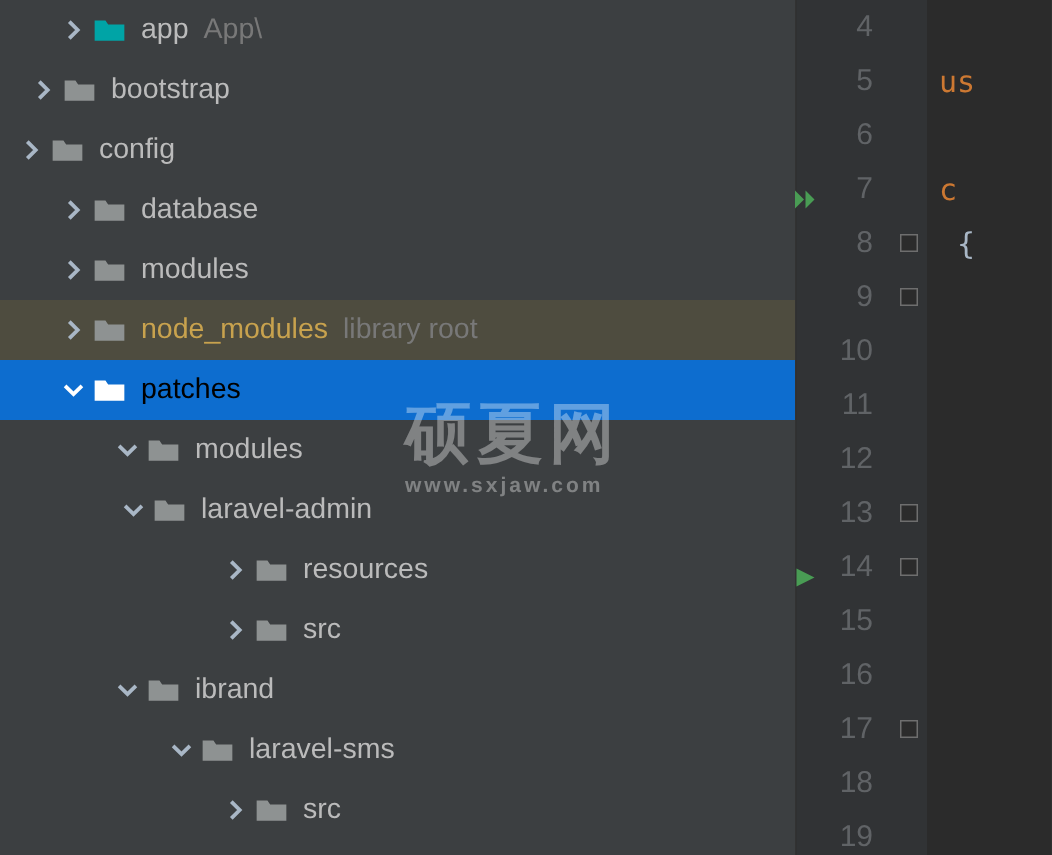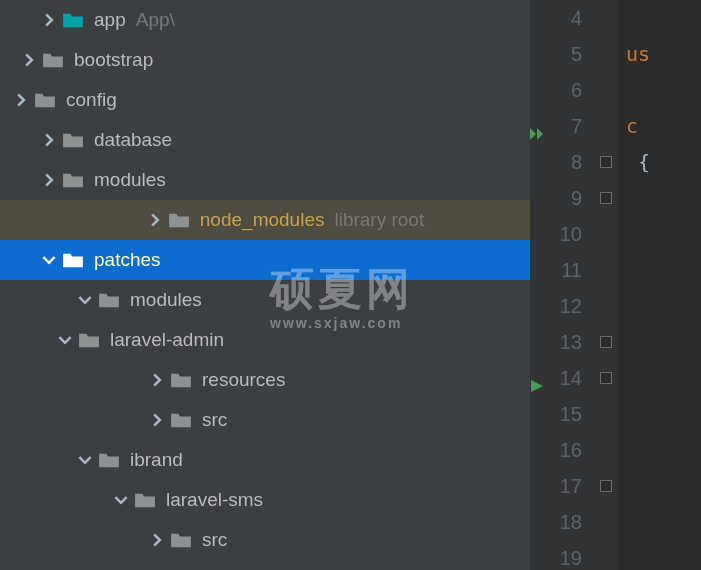--- a/index.html
+++ b/index.html
@@ -20,21 +20,21 @@
       overflow: hidden;
     }
     .tree-item {
       display: flex;
       align-items: center;
       height: 40px;
       cursor: pointer;
       white-space: nowrap;
       padding-left: 8px;
     }
-    .tree-item.highlighted { background: #4e4c3f; justify-content: center; }
+    .tree-item.highlighted { background: #4e4c3f; }
     .tree-item.selected { background: #0d6dcf; color: #ffffff; }
     .chevron {
       width: 26px;
       display: inline-flex;
       justify-content: center;
       align-items: center;
       color: #a9b7c6;
     }
     .chevron svg { width: 14px; height: 14px; }
     .tree-item.selected .chevron { color: #ffffff; }
@@ -42,21 +42,21 @@
       width: 26px;
       display: inline-flex;
       align-items: center;
       margin-right: 6px;
     }
     .folder-icon svg { width: 22px; height: 18px; }
     .folder-icon.c-teal svg path { fill: #00a4a6; }
     .folder-icon.c-gray svg path { fill: #8e9292; }
     .tree-item.selected .folder-icon svg path { fill: #ffffff; }
     .label { color: #bbbbbb; }
-    .tree-item.selected .label { color: #fef9c3; }
+    .tree-item.selected .label { color: #000000; }
     .suffix { margin-left: 10px; color: #787878; }
     .tree-item.highlighted .label { color: #c8a24e; }
     .editor-pane {
       flex: 1;
       display: flex;
       background: #2b2b2b;
       border-left: 1px solid #323232;
     }
     .gutter {
       width: 65px;
@@ -201,21 +201,21 @@
           <path d="M1 3 L5 7 L9 3" fill="none" stroke="currentColor" stroke-width="1.8"></path>
         </svg>
       </span>
       <span class="folder-icon c-gray">
         <svg viewBox="0 0 24 20">
           <path d="M1 3 L9 3 L11 6 L23 6 L23 18 L1 18 Z"></path>
         </svg>
       </span>
       <span class="label">modules</span>
     </div>
-    <div class="tree-item" style="padding-left: 52px;">
+    <div class="tree-item" style="padding-left: 76px;">
       <span class="chevron">
         <svg viewBox="0 0 10 10">
           <path d="M1 3 L5 7 L9 3" fill="none" stroke="currentColor" stroke-width="1.8"></path>
         </svg>
       </span>
       <span class="folder-icon c-gray">
         <svg viewBox="0 0 24 20">
           <path d="M1 3 L9 3 L11 6 L23 6 L23 18 L1 18 Z"></path>
         </svg>
       </span>

